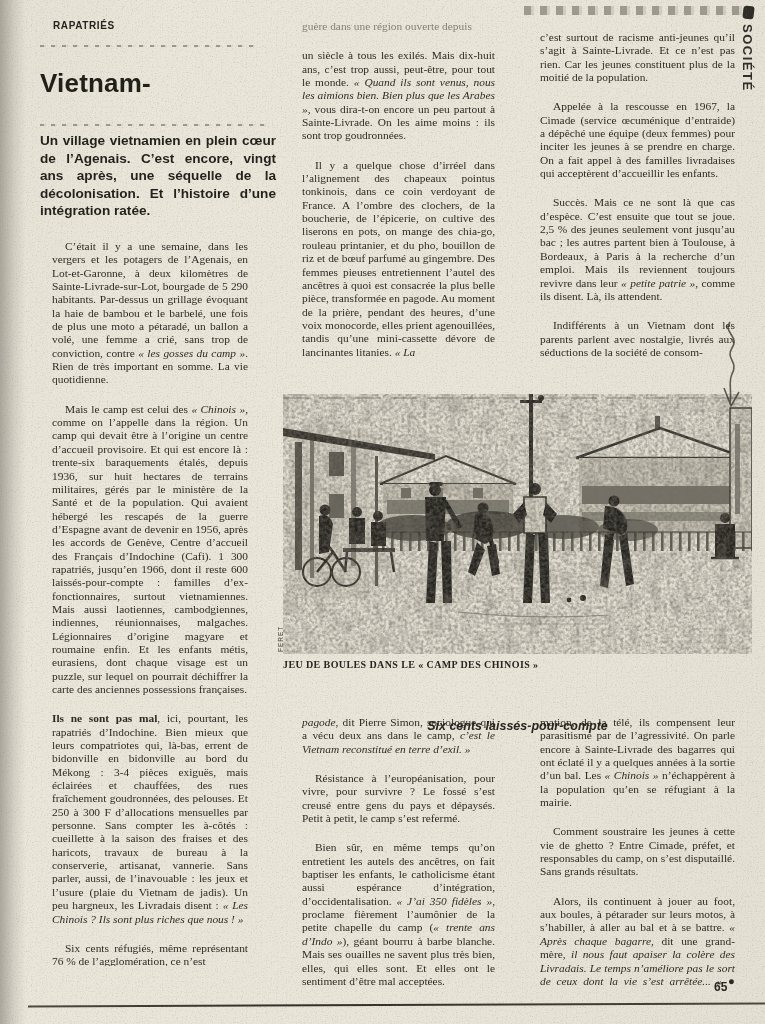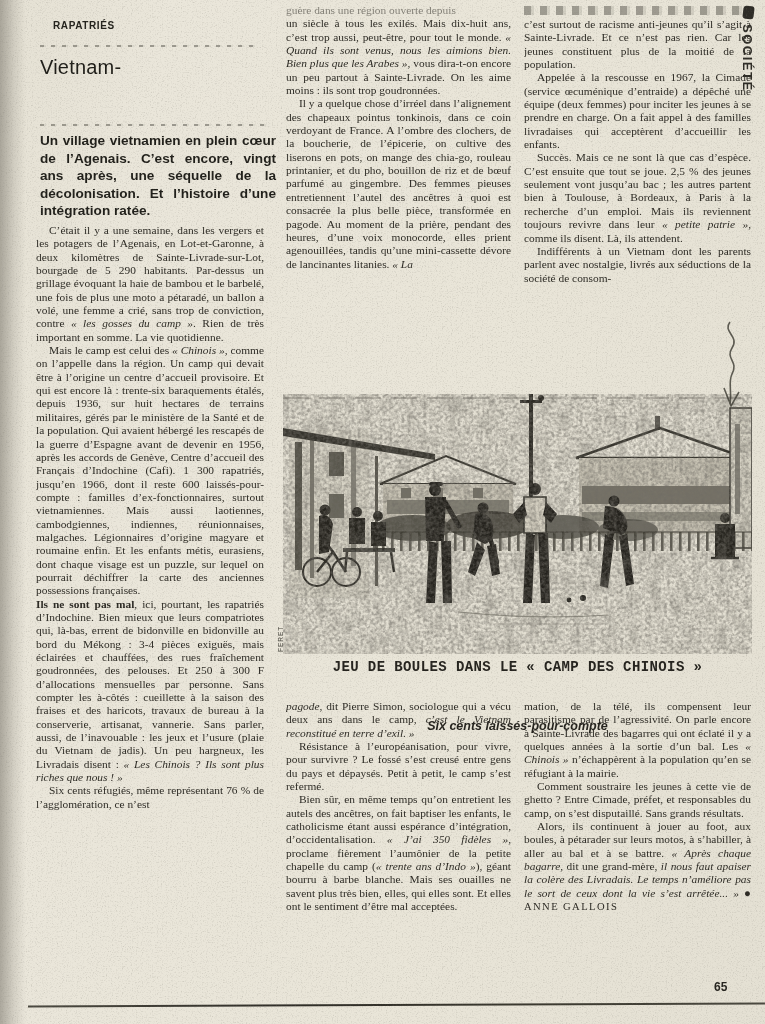--- a/index.html
+++ b/index.html
@@ -11,46 +11,46 @@
   .scan-edge{position:absolute;left:0;top:0;width:26px;height:100%;
     background:linear-gradient(90deg,rgba(120,116,106,.55),rgba(150,146,136,.25) 55%,rgba(0,0,0,0));
   }
   .grain{position:absolute;left:0;top:0;pointer-events:none;z-index:40;}
   
   .kicker{position:absolute;left:40px;top:20px;font-family:"Liberation Sans",sans-serif;
     font-weight:bold;font-size:10px;letter-spacing:.6px;color:#23221c;padding-left:13px;}
   .dotline{position:absolute;height:2px;
     background:repeating-linear-gradient(90deg,rgba(62,60,52,.45) 0 4px,rgba(62,60,52,.08) 4px 6px,transparent 6px 11px);
     filter:blur(.3px);}
-  .title{position:absolute;left:40px;top:52px;font-family:"Liberation Sans",sans-serif;
-    font-weight:normal;font-size:20px;line-height:31px;color:#1e1d18;letter-spacing:.2px;}
+  .title{position:absolute;left:40px;top:68px;font-family:"Liberation Sans",sans-serif;
+    font-weight:bold;font-size:26px;line-height:31px;color:#1e1d18;letter-spacing:.2px;}
   .lead{position:absolute;left:40px;top:132px;width:236px;font-family:"Liberation Sans",sans-serif;
     font-weight:bold;font-size:13.6px;line-height:17.6px;text-align:justify;color:#201f1a;}
   
   .col{position:absolute;text-align:justify;font-size:11.4px;line-height:13.35px;overflow:hidden;}
-  .para{margin:0;text-indent:13px;}
+  .para{margin:16px;text-indent:13px;}
   .para.flush{text-indent:0;}
   .para .i{font-style:italic;}
   .para .b{font-weight:bold;}
   .para .sc{letter-spacing:1.4px;font-size:10.6px;}
   .para.smudged{opacity:.55;filter:blur(.45px);}
   .smudge-bar{height:9px;margin:2px 2px 3px 0;
     background:repeating-linear-gradient(90deg,rgba(55,53,46,.42) 0 7px,rgba(55,53,46,.12) 7px 10px,transparent 10px 16px);
     filter:blur(.7px);}
   #col1{left:36px;top:224px;width:228px;height:742px;}
   #col2-top{left:286px;top:4px;width:225px;height:386px;}
   #col3-top{left:524px;top:4px;width:227px;height:386px;}
   #col2-bottom{left:286px;top:700px;width:225px;height:300px;}
   #col3-bottom{left:524px;top:700px;width:227px;height:290px;}
   
   .photo{position:absolute;left:283px;top:394px;width:469px;height:260px;}
   .photo-credit{position:absolute;left:277px;top:652px;font-family:"Liberation Sans",sans-serif;
     font-size:6.5px;letter-spacing:1px;color:#4a4840;transform:rotate(-90deg);transform-origin:0 0;}
-  .caption1{position:absolute;left:283px;top:659px;width:469px;text-align:center;
-    font-family:Liberation Mono, monospace;font-weight:bold;font-size:14px;letter-spacing:.4px;color:#25231e;}
+  .caption1{position:absolute;left:283px;top:659px;width:469px;
+    font-family:Liberation Serif, serif;font-weight:bold;font-size:10px;letter-spacing:.4px;color:#25231e;}
   .caption2{position:absolute;left:283px;top:672px;width:469px;text-align:center;
     font-family:"Liberation Sans",sans-serif;font-weight:bold;font-style:italic;font-size:12.5px;color:#25231e;margin-top:47px;}
   
   .stamp{position:absolute;left:34px;top:968px;width:218px;height:46px;}
   .stamp svg{position:absolute;left:0;top:0;}
   .stamp-text{position:absolute;left:0;top:0;width:218px;height:46px;display:flex;align-items:center;justify-content:center;
     font-family:"Liberation Sans",sans-serif;font-weight:bold;font-size:10.6px;letter-spacing:.2px;color:#26241f;}
   .page-number{position:absolute;left:714px;top:980px;width:40px;text-align:left;
     font-family:"Liberation Sans",sans-serif;font-weight:bold;font-size:12px;color:#26241f;}
   .bottom-rule{position:absolute;left:28px;top:1004px;width:737px;height:2px;

